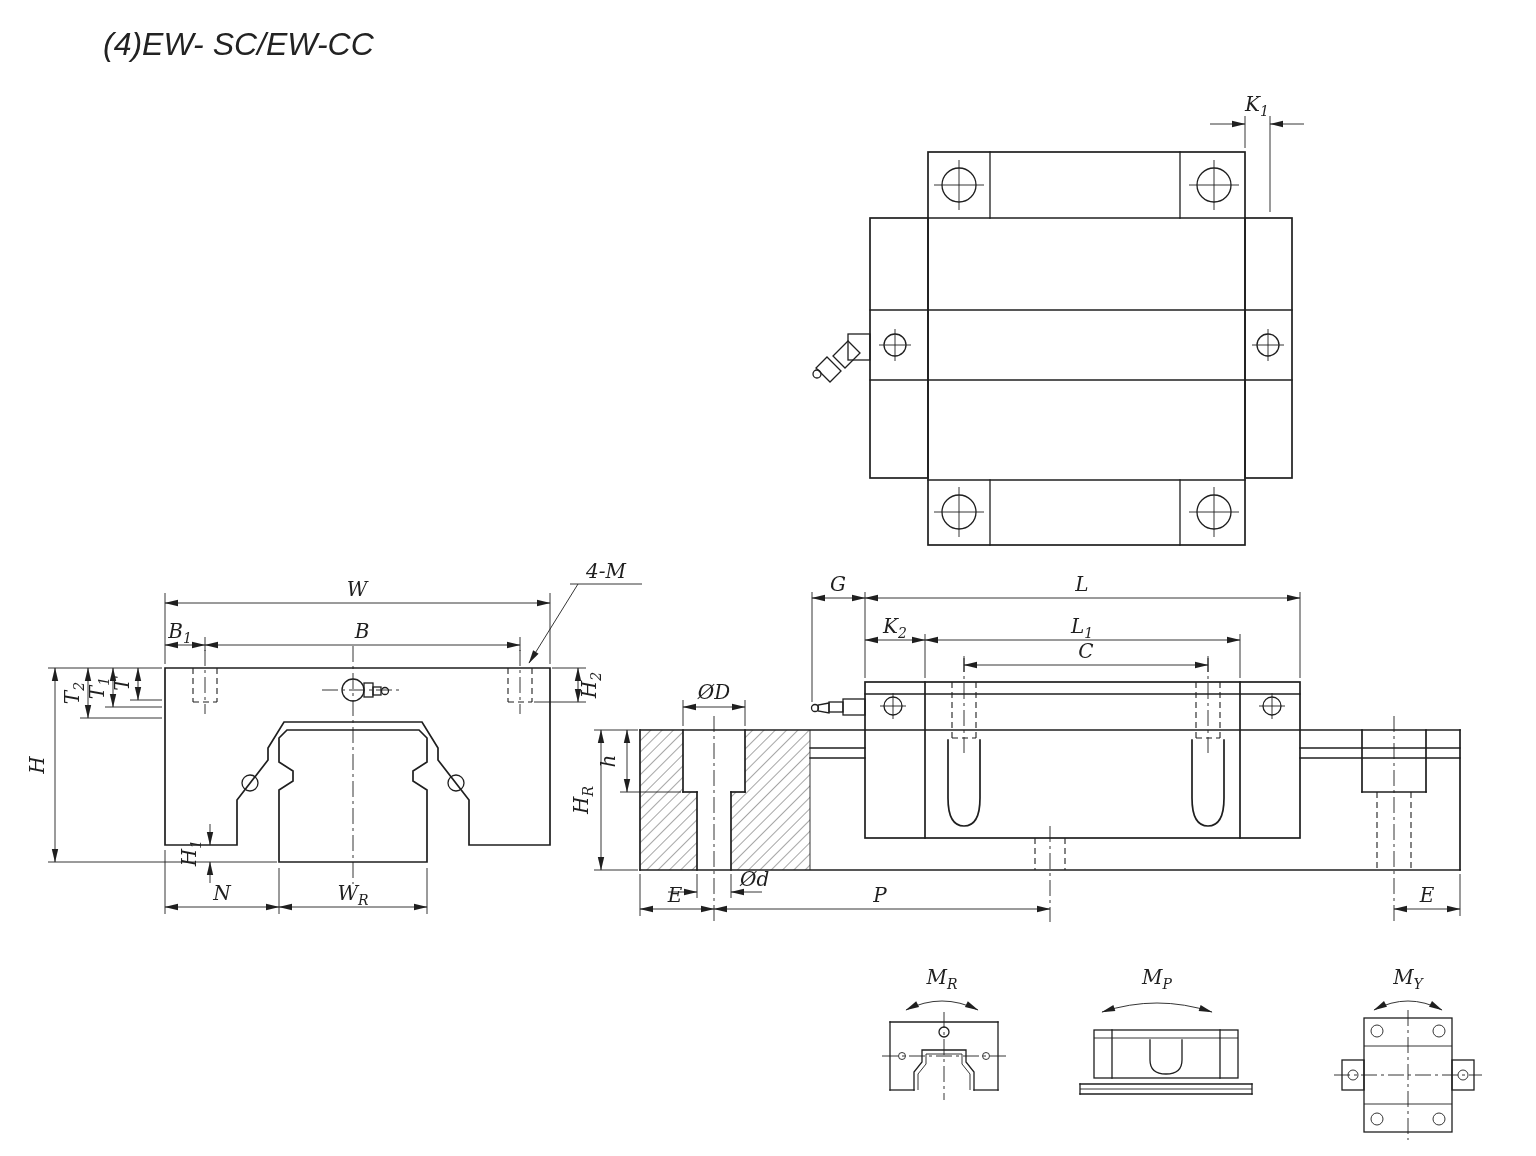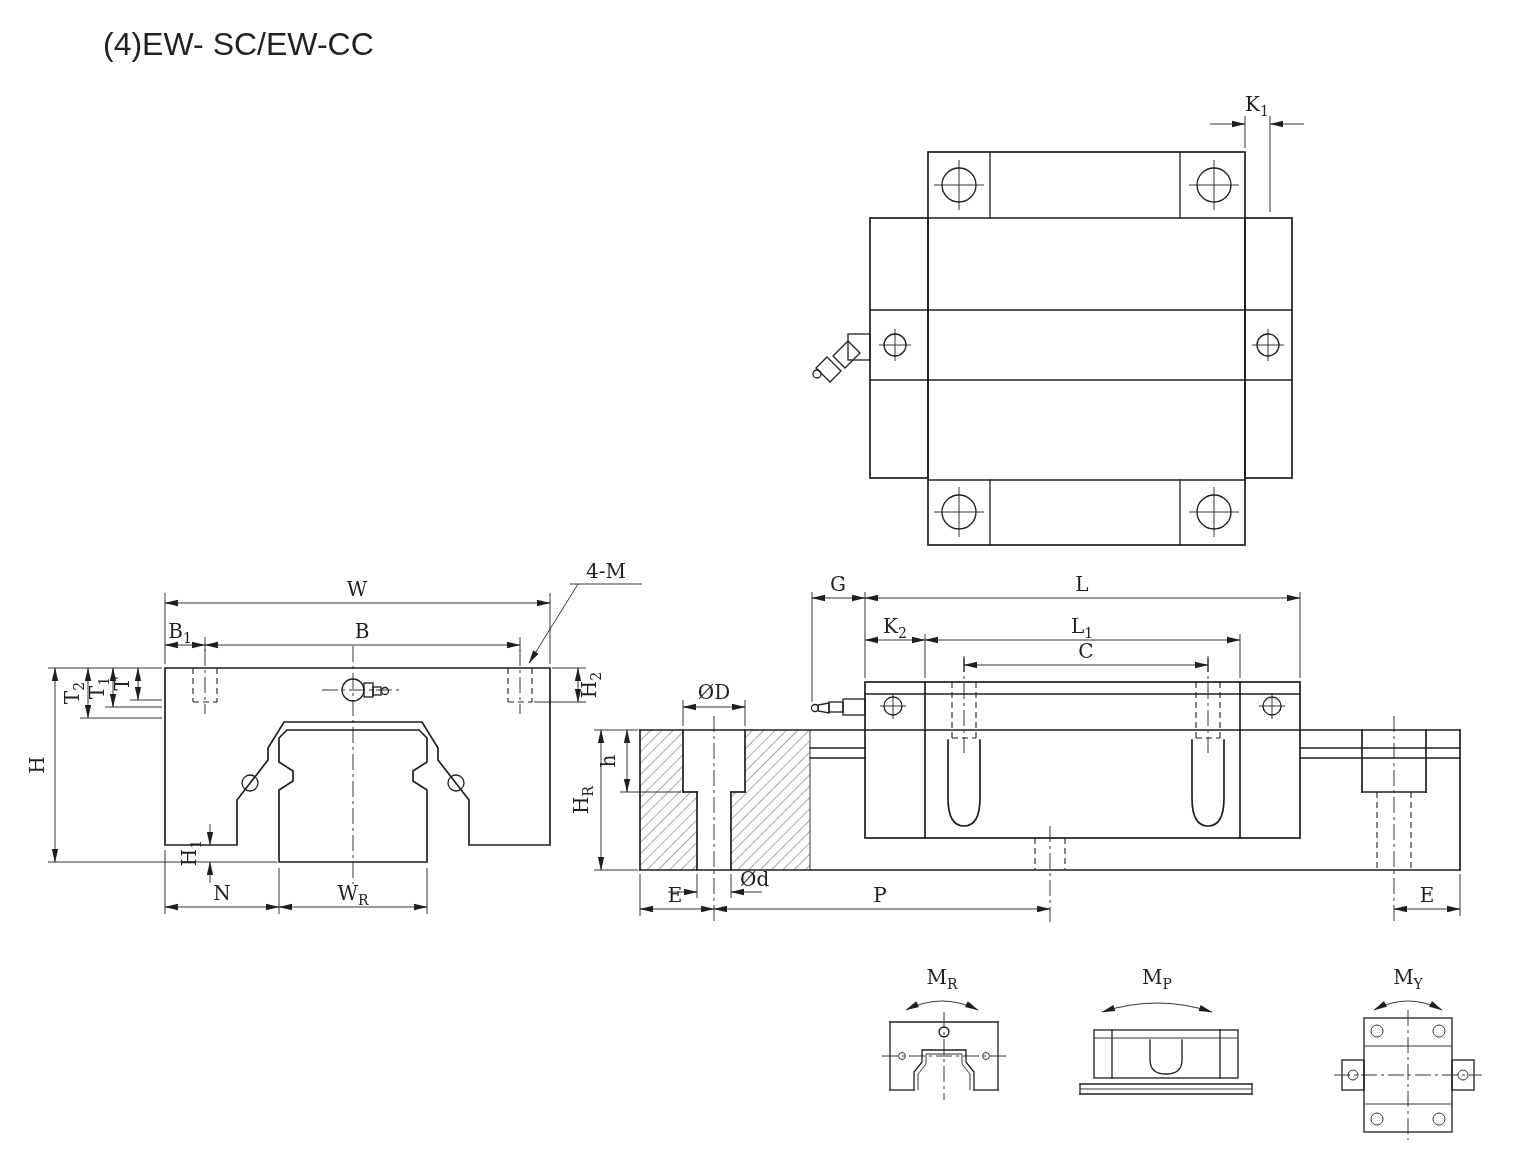--- a/index.html
+++ b/index.html
@@ -1,16 +1,16 @@
 <!DOCTYPE html>
 <html><head>
 <meta charset="utf-8">
 <style>
   html,body{margin:0;padding:0;background:#ffffff;}
-  .stage{position:relative;width:1536px;height:1156px;background:#fff;overflow:hidden;}
+  .stage{position:relative;width:1536px;height:1156px;background:#fff;overflow:hidden;font-style:italic;}
   svg{display:block;}
   .title-text{font-family:"Liberation Sans",sans-serif;font-size:32px;fill:#222;}
   .dt{font-family:"DejaVu Serif",serif;font-size:20px;fill:#1f1f1f;}
   .dt .sub{font-size:14px;}
   .ol{stroke:#1f1f1f;stroke-width:1.7;fill:none;stroke-linecap:square;stroke-linejoin:miter;}
   .ml{stroke:#1f1f1f;stroke-width:1.3;fill:none;stroke-linecap:square;}
   .tl{stroke:#1f1f1f;stroke-width:0.9;fill:none;}
   .dl{stroke:#1f1f1f;stroke-width:0.9;fill:none;}
   .cl{stroke:#1f1f1f;stroke-width:0.9;fill:none;stroke-dasharray:16 4 3 4;}
   .hl{stroke:#1f1f1f;stroke-width:1.1;fill:none;stroke-dasharray:6 4;}

